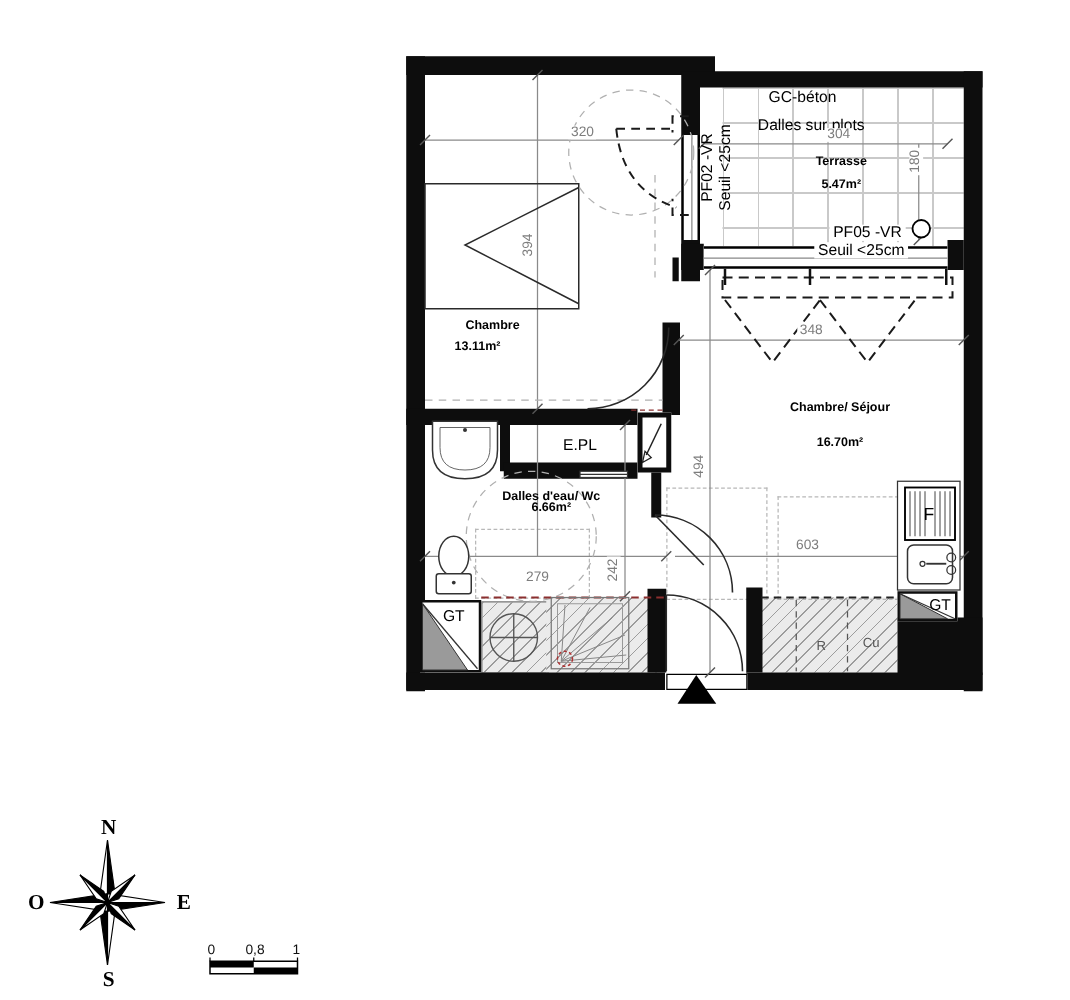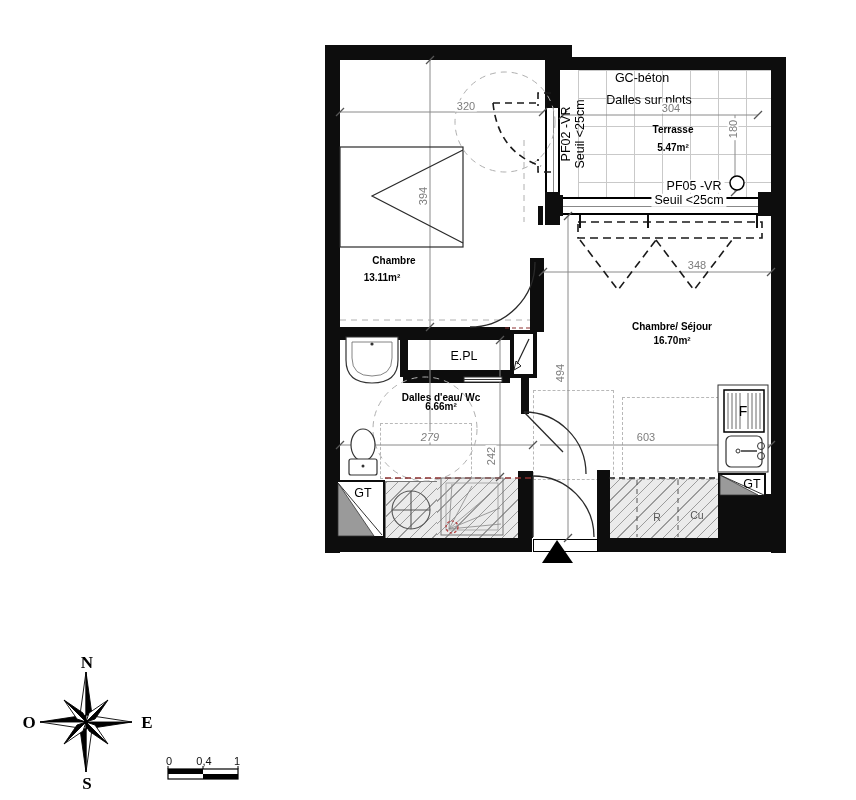--- a/index.html
+++ b/index.html
@@ -256,45 +256,45 @@
 
   <div class="lbl note" style="left:694px;top:186px;background:#fff;padding:0 3px;">PF05 -VR</div>
   <div class="lbl note" style="left:689px;top:200px;background:#fff;padding:0 3px;">Seuil &lt;25cm</div>
   <div class="lbl note rot" style="left:566px;top:134px;">PF02 -VR</div>
   <div class="lbl note rot" style="left:580px;top:134px;">Seuil &lt;25cm</div>
 
   <div class="lbl bold" style="left:382px;top:261px;margin-left:12px;">Chambre</div>
   <div class="lbl bold" style="left:382px;top:278px;">13.11m²</div>
 
   <div class="lbl bold" style="left:672px;top:327px;">Chambre/ Séjour</div>
-  <div class="lbl bold" style="left:672px;top:341px;">16.70m²</div>
+  <div class="lbl bold" style="left:672px;top:355px;">16.70m²</div>
 
   <div class="lbl bold" style="left:441px;top:398px;">Dalles d'eau/ Wc</div>
   <div class="lbl bold" style="left:441px;top:407px;">6.66m²</div>
 
   <div class="lbl note" style="left:464px;top:356px;">E.PL</div>
 
   <div class="lbl note" style="left:363px;top:493px;">GT</div>
   <div class="lbl note" style="left:752px;top:484px;">GT</div>
   <div class="lbl" style="left:657px;top:517px;font-size:10.5px;color:#555;">R</div>
   <div class="lbl" style="left:697px;top:515px;font-size:10.5px;color:#555;">Cu</div>
   <div class="lbl" style="left:743px;top:411px;font-size:14px;">F</div>
 
   <div class="lbl dim" style="left:466px;top:106px;">320</div>
   <div class="lbl dim rot" style="left:423px;top:196px;">394</div>
   <div class="lbl dim" style="left:671px;top:108px;text-align:center;">304</div>
   <div class="lbl dim rot" style="left:733px;top:129px;">180</div>
-  <div class="lbl dim" style="left:649px;top:265px;margin-left:48px;">348</div>
+  <div class="lbl dim" style="left:649px;top:265px;">348</div>
   <div class="lbl dim rot" style="left:560px;top:373px;">494</div>
-  <div class="lbl dim" style="left:430px;top:437px;font-style:italic;">279</div>
+  <div class="lbl dim" style="left:430px;top:462px;">279</div>
   <div class="lbl dim rot" style="left:491px;top:456px;">242</div>
   <div class="lbl dim" style="left:646px;top:437px;">603</div>
 
   <div class="lbl serif" style="left:87px;top:662px;">N</div>
   <div class="lbl serif" style="left:87px;top:783px;">S</div>
   <div class="lbl serif" style="left:29px;top:722px;">O</div>
   <div class="lbl serif" style="left:147px;top:722px;">E</div>
 
   <div class="lbl scalelbl" style="left:169px;top:761px;">0</div>
-  <div class="lbl scalelbl" style="left:204px;top:761px;">0,4</div>
+  <div class="lbl scalelbl" style="left:204px;top:761px;">0,8</div>
   <div class="lbl scalelbl" style="left:237px;top:761px;">1</div>
 
 </div>
 
 </body></html>

